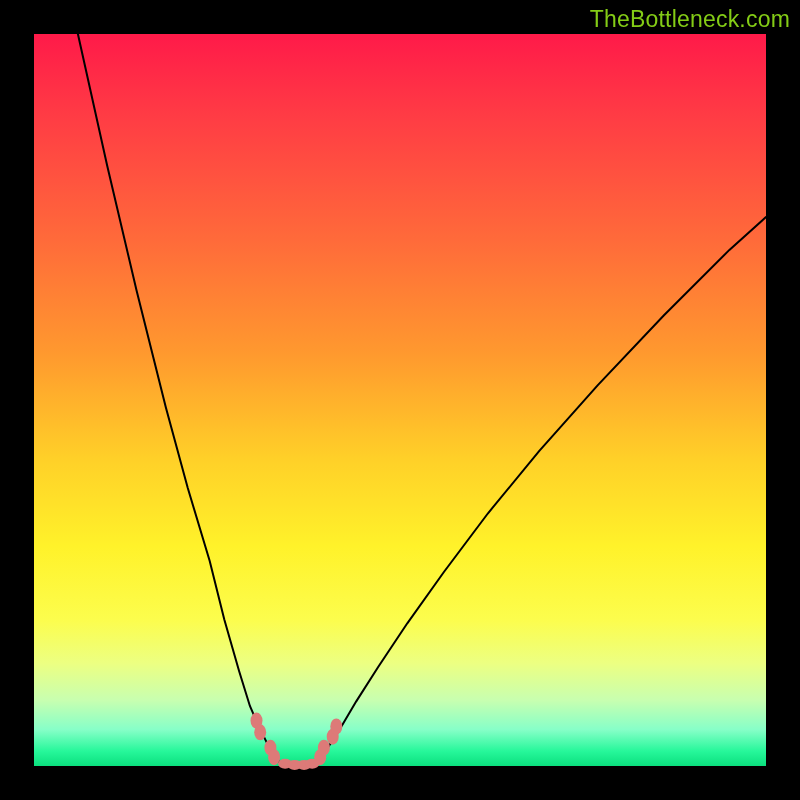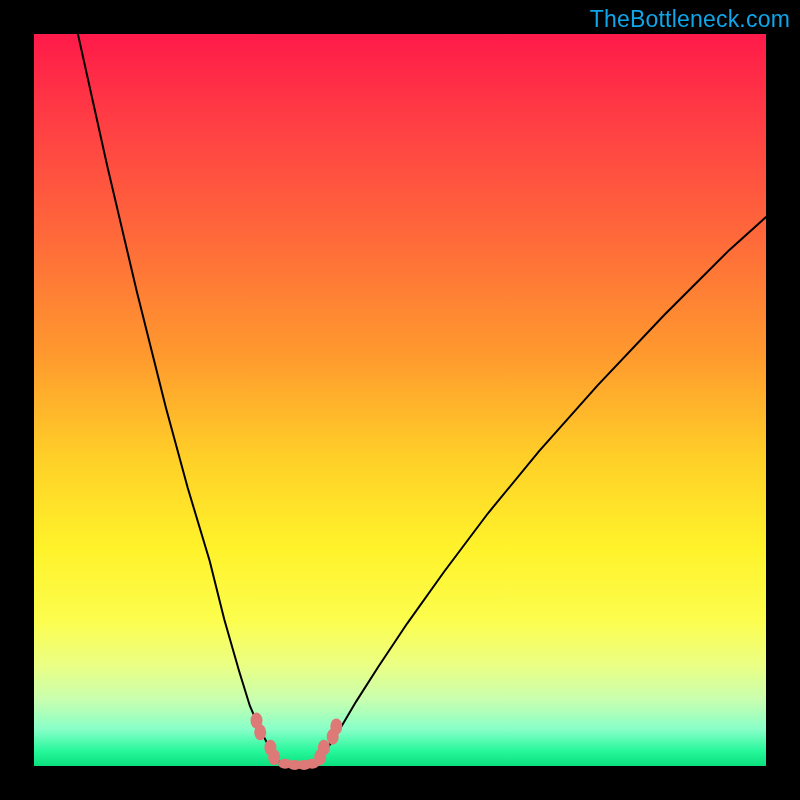--- a/index.html
+++ b/index.html
@@ -38,21 +38,21 @@
       #c8ffb0 91%,
       #87ffc8 95%,
       #26f79a 98%,
       #0be07e 100%
     );
   }
   .watermark {
     position: absolute;
     top: 6px;
     right: 10px;
-    color: #0ea5e9;
+    color: #84cc16;
     font-size: 23px;
     font-weight: 500;
     letter-spacing: 0.2px;
     user-select: none;
   }
   svg.curves {
     position: absolute;
     left: 0;
     top: 0;
     width: 732px;

